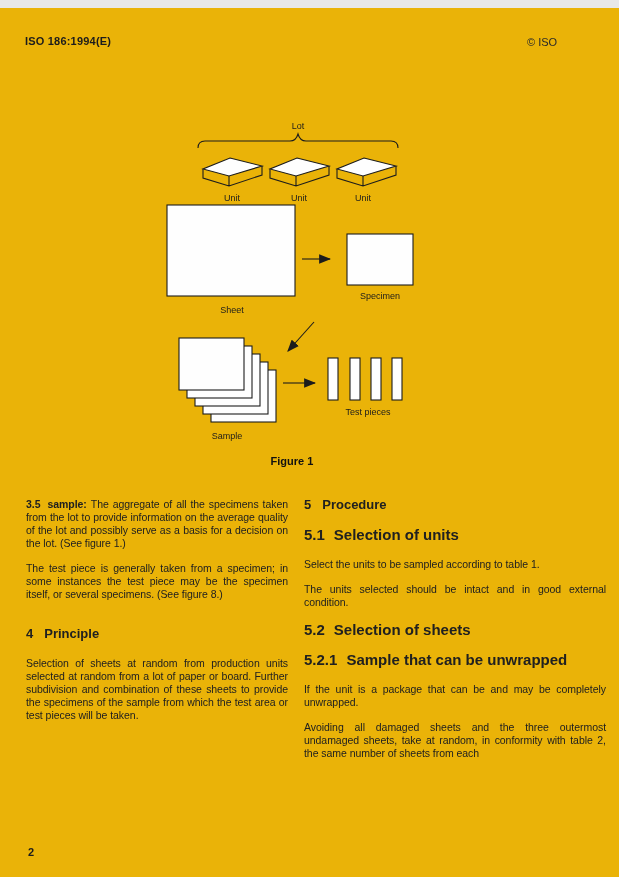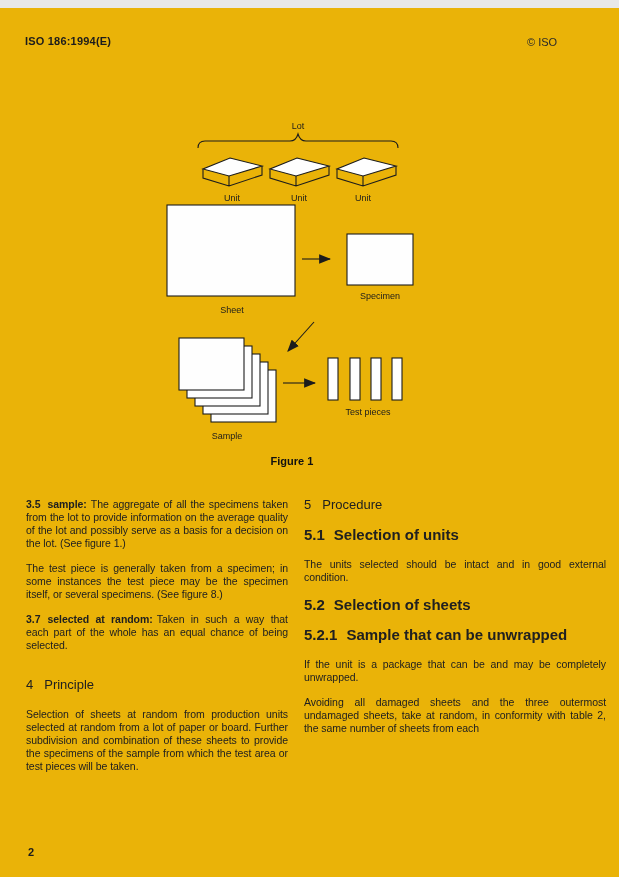--- a/index.html
+++ b/index.html
@@ -29,21 +29,21 @@
   }
   
   .col {
     position:absolute; top:490px; font-size:10.5px; line-height:13px;
     text-align:justify; letter-spacing:-0.05px; color:#202020;
   }
   .col-left  { left:26px;  width:262px; }
   .col-right { left:304px; width:302px; }
   .col p { margin:0 0 12px 0; }
   .col > :first-child { margin-top:0; }
-  .h1 { font-size:13px; font-weight:normal; margin:26px 0 17px 0; text-align:left; letter-spacing:0; }
+  .h1 { font-size:13px; font-weight:bold; margin:26px 0 17px 0; text-align:left; letter-spacing:0; }
   .h2 { font-size:15px; font-weight:bold; margin:14px 0 17px 0; text-align:left; letter-spacing:0; }
   .h3 { margin:12px 0 12px 0; }
   .hnum  { margin-right:11px; }
   .hnum2 { margin-right:9px; }
   .dnum  { margin-right:7px; }
   .dterm { margin-right:4px; }
   .page-num {
     position:absolute; left:28px; top:838px;
     font-size:11px; font-weight:bold;
   }
@@ -113,32 +113,32 @@
 
     <text x="192" y="362" text-anchor="middle" class="fcaption">Figure 1</text>
   </svg>
 
   <div class="col col-left">
     <p><b class="dnum">3.5</b><b class="dterm">sample:</b><span>The aggregate of all the specimens taken from the lot to provide information on the average quality of the lot and possibly serve as a basis for a decision on the lot. (See figure 1.)</span></p>
 
 
     <p>The test piece is generally taken from a specimen; in some instances the test piece may be the specimen itself, or several specimens. (See figure 8.)</p>
 
-    <p><b class="dnum">3.7</b><b class="dterm">selected at random:</b><span>Taken in such a way that each part of the whole has an equal chance of being selected.</span></p>
 
     <div class="h1"><span class="hnum">4</span><span>Principle</span></div>
 
     <p>Selection of sheets at random from production units selected at random from a lot of paper or board. Further subdivision and combination of these sheets to provide the specimens of the sample from which the test area or test pieces will be taken.</p>
   </div>
 
   <div class="col col-right">
     <div class="h1"><span class="hnum">5</span><span>Procedure</span></div>
 
     <div class="h2"><span class="hnum2">5.1</span><span>Selection of units</span></div>
 
+    <p>Select the units to be sampled according to table 1.</p>
     <p>The units selected should be intact and in good external condition.</p>
 
     <div class="h2"><span class="hnum2">5.2</span><span>Selection of sheets</span></div>
 
 
     <div class="h2"><span class="hnum2">5.2.1</span><span>Sample that can be unwrapped</span></div>
 
     <p>If the unit is a package that can be and may be completely unwrapped.</p>
 
 

